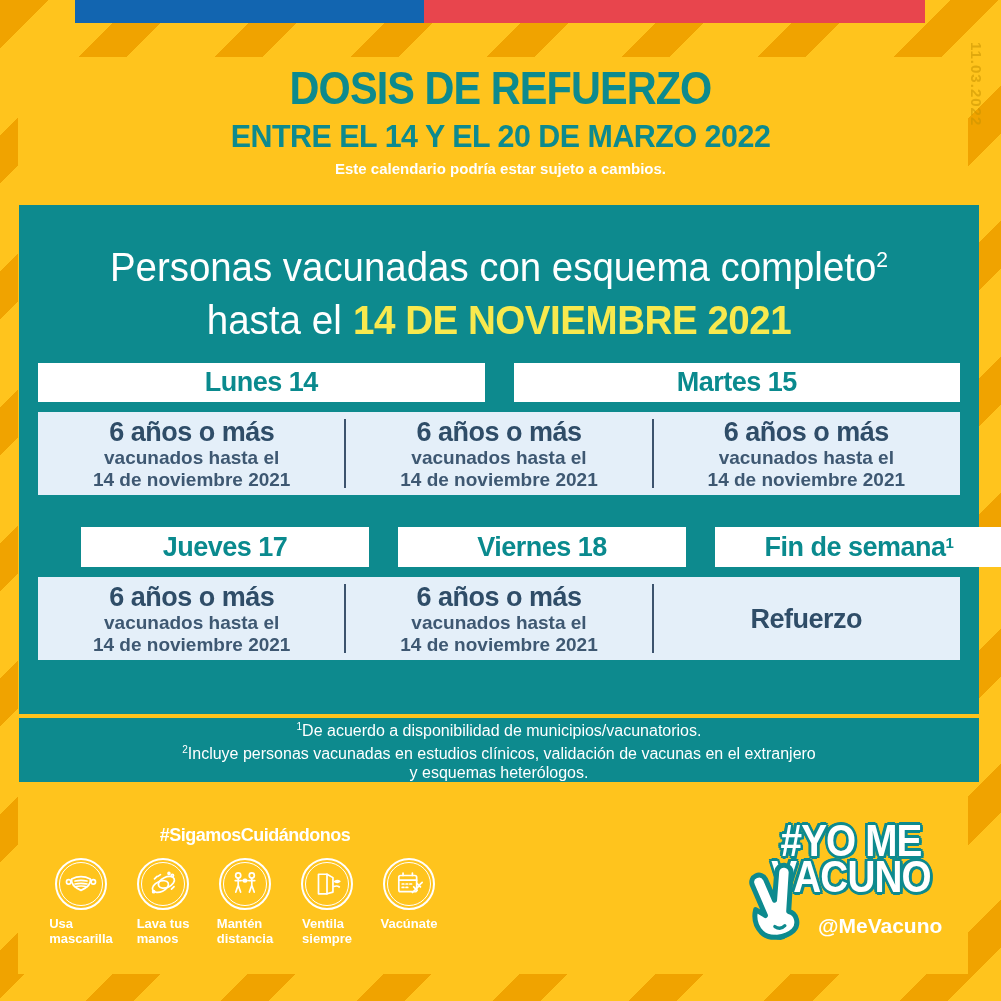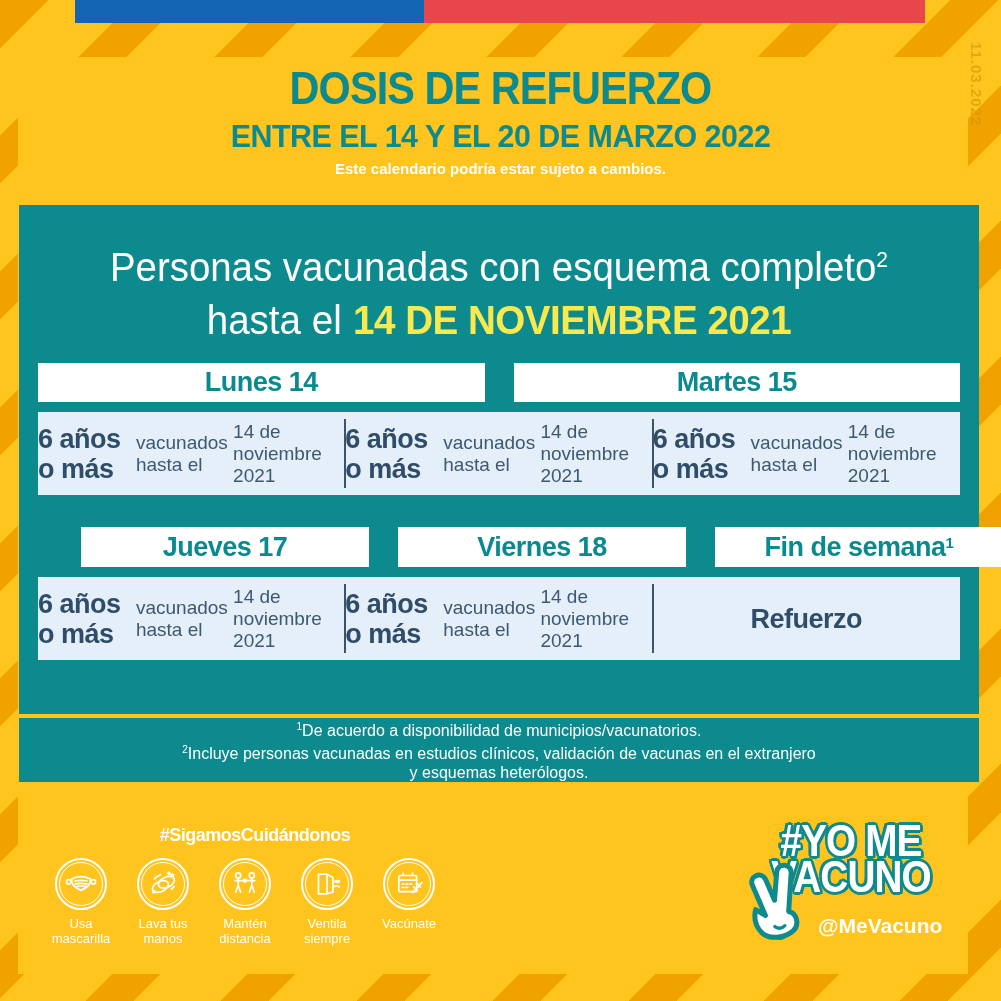--- a/index.html
+++ b/index.html
@@ -39,42 +39,42 @@
   .day-row.r1{top:158px;}
   .day-row.r2{top:322px;height:40px;padding-left:43px;}
   .day-cell{
     flex:1;background:#ffffff;display:flex;align-items:center;justify-content:center;
     font-size:27px;font-weight:800;color:#0a8a8e;letter-spacing:-.5px;
   }
   .day-cell sup{font-size:15px;margin-top:-10px;}
   .body-strip{position:absolute;left:19px;width:922px;height:83px;background:#e4eff9;display:flex;}
   .body-strip.r1{top:207px;}
   .body-strip.r2{top:372px;}
-  .body-cell{flex:1;display:flex;flex-direction:row;align-items:center;justify-content:center;position:relative;}
+  .body-cell{flex:1;display:flex;flex-direction:column;align-items:center;justify-content:center;position:relative;}
   .body-cell + .body-cell::before{
     content:"";position:absolute;left:-1px;top:7px;bottom:7px;width:2px;background:#3c536e;
   }
   .cell-title{font-size:27px;line-height:30px;font-weight:800;color:#2f4d68;letter-spacing:-.5px;}
-  .cell-line{font-size:19px;line-height:22px;font-weight:400;color:#3e5872;}
+  .cell-line{font-size:19px;line-height:22px;font-weight:700;color:#3e5872;}
   .footnote-bar{
     position:absolute;left:19px;top:718px;width:960px;height:64px;background:#0d8a8e;
     color:#fff;text-align:center;font-size:16px;line-height:18.5px;font-weight:500;
     display:flex;flex-direction:column;justify-content:center;
   }
   .footnote-bar sup{font-size:10px;}
   .hashtag{
     position:absolute;left:90px;top:820px;width:330px;text-align:center;
     font-size:18px;line-height:30px;font-weight:700;color:#ffffff;letter-spacing:-.5px;
   }
   .tips{position:absolute;left:52px;top:858px;display:flex;gap:24px;}
   .tip{width:58px;display:flex;flex-direction:column;align-items:center;}
   .tip-circle{width:52px;height:52px;border:2px solid #fff;border-radius:50%;position:relative;box-sizing:border-box;display:flex;align-items:center;justify-content:center;}
   .tip-circle::after{content:"";position:absolute;inset:2px;border:1.5px solid #fff;border-radius:50%;}
   .tip-circle svg{width:34px;height:34px;stroke:#fff;fill:none;stroke-width:2;stroke-linecap:round;stroke-linejoin:round;}
-  .tip-label{margin-top:6px;text-align:center;font-size:13px;line-height:15px;font-weight:400;color:#fff;white-space:nowrap;}
+  .tip-label{margin-top:6px;font-size:13px;line-height:15px;font-weight:700;color:#fff;white-space:nowrap;}
   .logo{position:absolute;left:756px;top:822px;width:190px;text-align:center;}
   .logo-line{
     font-size:44px;line-height:38px;font-weight:900;color:#fff;letter-spacing:-1px;transform:scaleX(.88);
     text-shadow:3px 0 #0d8a8e,-3px 0 #0d8a8e,0 3px #0d8a8e,0 -3px #0d8a8e,
       2px 2px #0d8a8e,-2px 2px #0d8a8e,2px -2px #0d8a8e,-2px -2px #0d8a8e,
       3px 2px #0d8a8e,-3px -2px #0d8a8e;
   }
   .logo-line2{margin-top:-2px;}
   .logo-handle{position:absolute;left:62px;top:92px;font-size:21px;font-weight:700;color:#fff;}
   .logo-hand{position:absolute;left:-12px;top:36px;width:70px;height:100px;transform:rotate(-8deg);}

